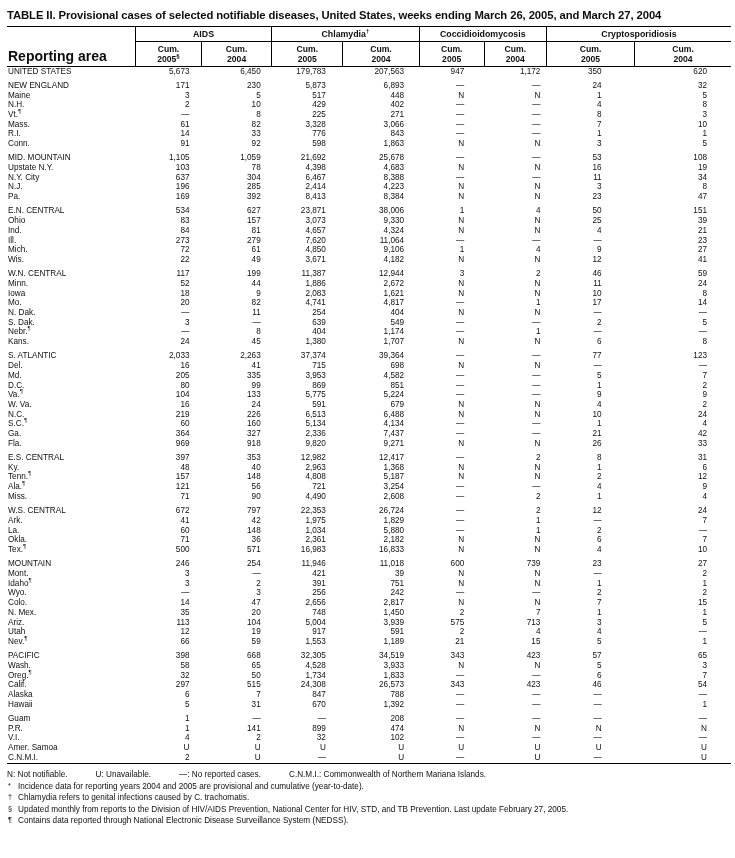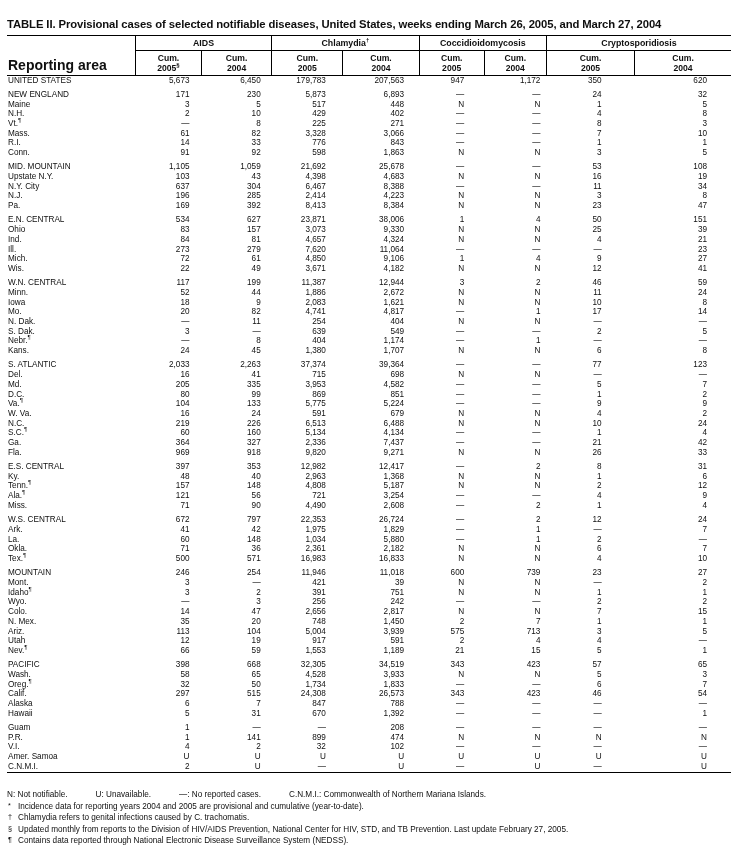--- a/index.html
+++ b/index.html
@@ -1,20 +1,20 @@
 <!DOCTYPE html>
 <html><head>
 <meta charset="utf-8">
 <style>
   html,body { margin:0; padding:0; }
   body {
     width:735px; height:858px; background:#ffffff; color:#0f0f0f;
     font-family:"Liberation Sans", sans-serif; overflow:hidden;
   }
-  .page { padding:18px 4px 0 7px; }
+  .page { padding:9px 4px 0 7px; }
   .title { font-weight:bold; font-size:11.3px; line-height:13.5px; letter-spacing:-0.1px; }
   table.t {
     border-collapse:collapse; table-layout:fixed; width:724px; margin-top:3px;
     border-top:1.4px solid #000; border-bottom:1.4px solid #000;
   }
   th.grp {
     border-left:1.2px solid #000; border-bottom:1.2px solid #000;
     font-size:8.8px; font-weight:bold; height:14px; 
     vertical-align:middle; padding:0; white-space:nowrap;
   }
@@ -33,21 +33,21 @@
   tbody td.num:nth-child(2){ padding-right:12px; }
   tbody td.num:nth-child(3){ padding-right:11px; }
   tbody td.num:nth-child(4){ padding-right:17px; }
   tbody td.num:nth-child(5){ padding-right:15px; }
   tbody td.num:nth-child(6){ padding-right:20px; }
   tbody td.num:nth-child(7){ padding-right:6px;  }
   tbody td.num:nth-child(8){ padding-right:33px; }
   tbody td.num:nth-child(9){ padding-right:24px; }
   tr.gap td { height:4.6px; line-height:4.6px; font-size:1px; padding:0; }
   sup { font-size:6px; vertical-align:super; line-height:0; }
-  .fn { margin-top:16px; font-size:8.2px; }
+  .fn { margin-top:5px; font-size:8.2px; }
   .fn-legend { display:flex; column-gap:28px; line-height:12.5px; white-space:nowrap; }
   .fn-note { position:relative; padding-left:11px; line-height:11.3px; white-space:nowrap; }
   .fn-note .mk { position:absolute; left:1px; top:-1px; font-size:7.2px; }
   .it { }
 </style>
 </head>
 <body>
 
 <div class="page">
   <div class="title">
@@ -211,21 +211,21 @@
           <td class="num">21,692</td>
           <td class="num">25,678</td>
           <td class="num">—</td>
           <td class="num">—</td>
           <td class="num">53</td>
           <td class="num">108</td>
         </tr>
         <tr>
           <td class="area">Upstate N.Y.</td>
           <td class="num">103</td>
-          <td class="num">43</td>
+          <td class="num">78</td>
           <td class="num">4,398</td>
           <td class="num">4,683</td>
           <td class="num">N</td>
           <td class="num">N</td>
           <td class="num">16</td>
           <td class="num">19</td>
         </tr>
         <tr>
           <td class="area">N.Y. City</td>
           <td class="num">637</td>

